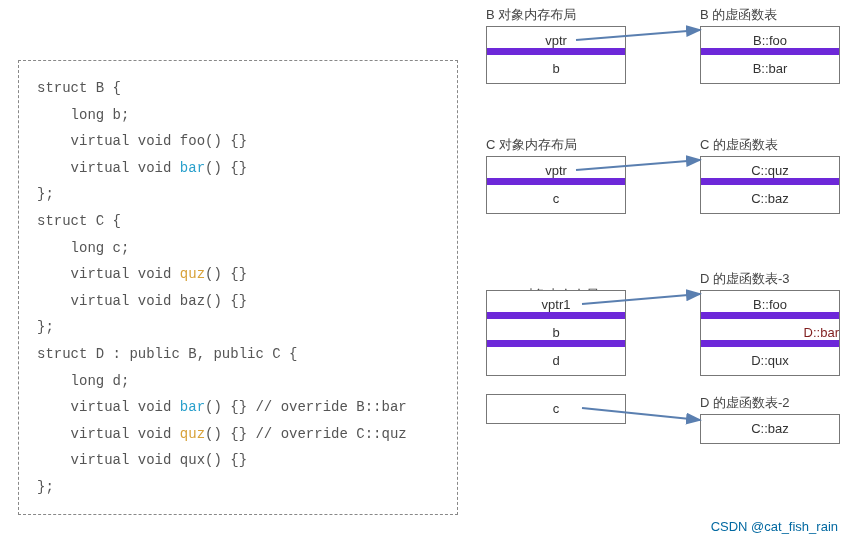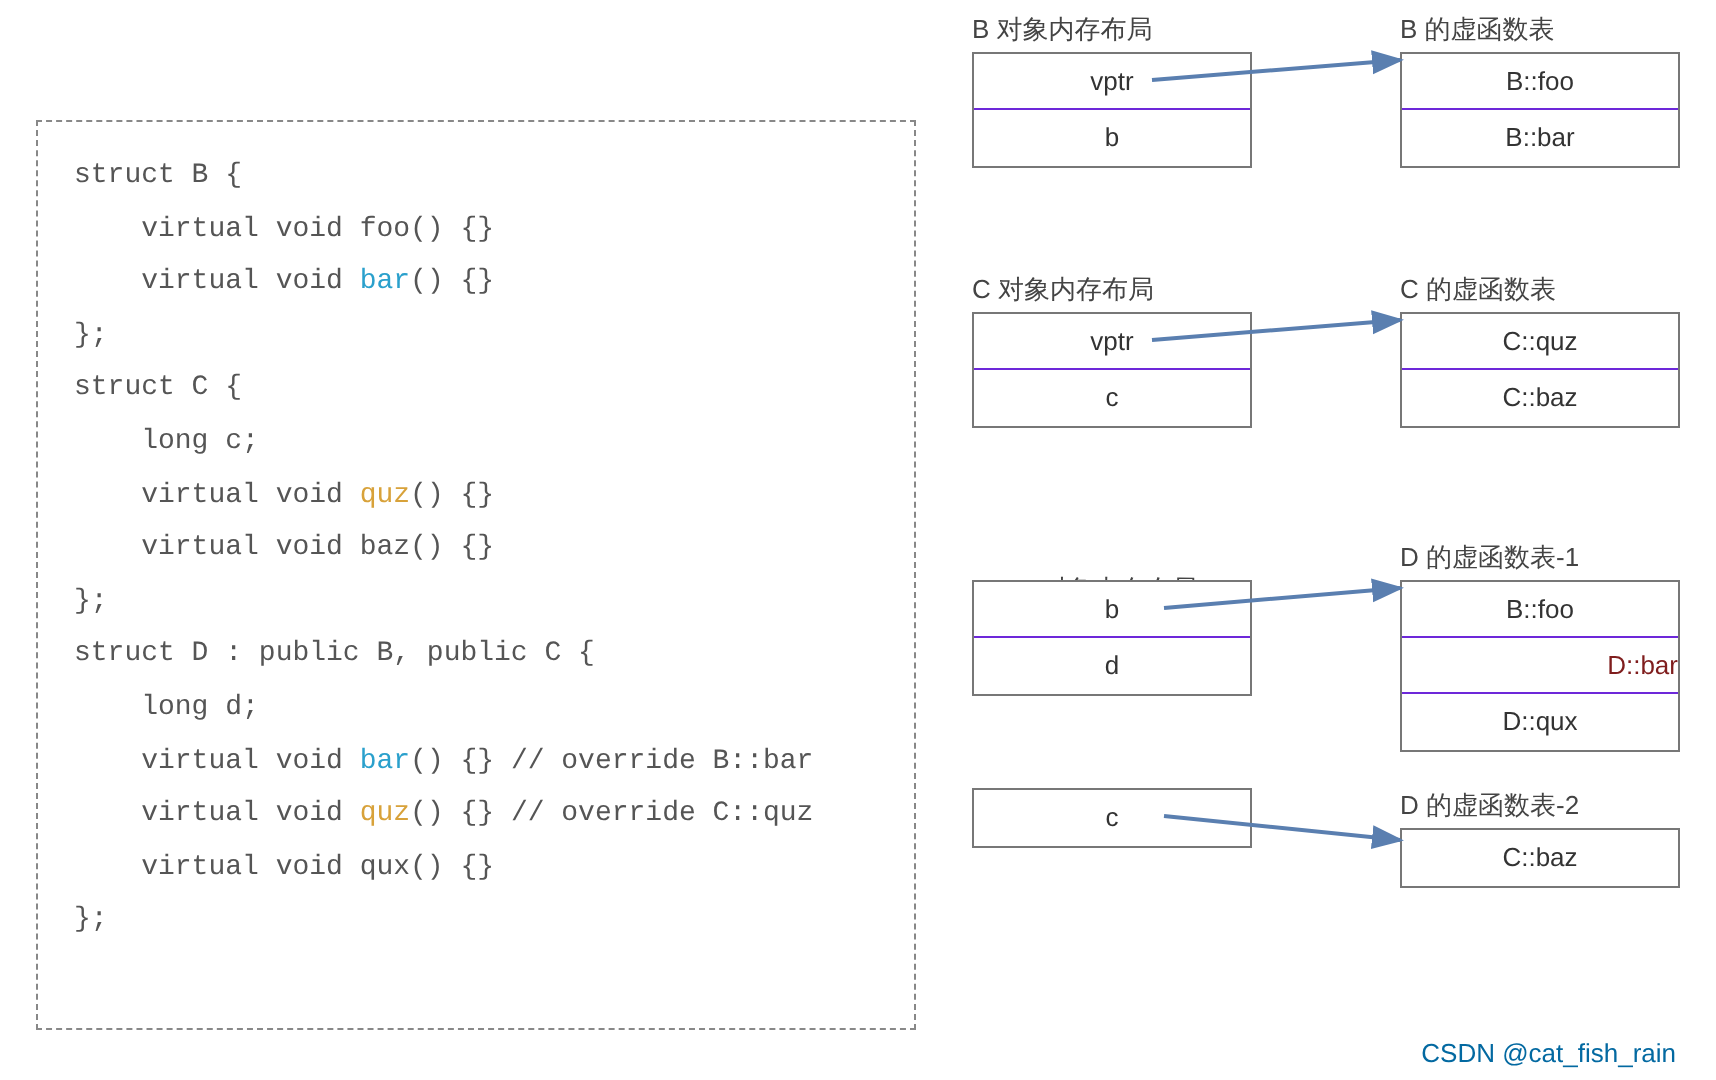--- a/index.html
+++ b/index.html
@@ -34,21 +34,21 @@
     font-size: 13px;
     color: #444;
   }
   .box-stack {
     position: absolute;
     border: 1px solid #777;
   }
   .cell {
     width: 138px;
     height: 28px;
-    border-bottom: 1px solid #6d28d9;
+    border-bottom: 7px solid #6d28d9;
     text-align: center;
     line-height: 28px;
     font-family: sans-serif;
     font-size: 13px;
     color: #333;
     background: #fff;
   }
   .cell:last-child { border-bottom: none; }
   .red { color: #7f1d1d; text-align: right; }
 
@@ -65,20 +65,21 @@
     font-family: sans-serif;
     font-size: 13px;
     color: #0369a1;
   }
 </style>
 </head>
 <body>
 
 <div class="code-box">
   <div class="code-line">struct B {</div>
+  <div class="code-line">    long b;</div>
   <div class="code-line">    virtual void foo() {}</div>
   <div class="code-line"><span>    virtual void </span><span class="kw-bar">bar</span><span>() {}</span></div>
   <div class="code-line">};</div>
   <div class="code-line">struct C {</div>
   <div class="code-line">    long c;</div>
   <div class="code-line"><span>    virtual void </span><span class="kw-quz">quz</span><span>() {}</span></div>
   <div class="code-line">    virtual void baz() {}</div>
   <div class="code-line">};</div>
   <div class="code-line">struct D : public B, public C {</div>
   <div class="code-line">    long d;</div>
@@ -107,28 +108,29 @@
 </div>
 
 <div class="section-label" style="left:700px; top:136px;">C 的虚函数表</div>
 <div class="box-stack" style="left:700px; top:156px;">
   <div class="cell">C::quz</div>
   <div class="cell">C::baz</div>
 </div>
 
 <div class="section-label" style="left:508px; top:270px;margin-top:16px;">D 对象内存布局</div>
 <div class="box-stack" style="left:486px; top:290px;">
+  <div class="cell">vptr1</div>
   <div class="cell">b</div>
   <div class="cell">d</div>
 </div>
 <div class="box-stack" style="left:486px; top:394px;">
   <div class="cell">c</div>
 </div>
 
-<div class="section-label" style="left:700px; top:270px;">D 的虚函数表-1</div>
+<div class="section-label" style="left:700px; top:270px;">D 的虚函数表-3</div>
 <div class="box-stack" style="left:700px; top:290px;">
   <div class="cell">B::foo</div>
   <div class="cell red">D::bar</div>
   <div class="cell">D::qux</div>
 </div>
 
 <div class="section-label" style="left:700px; top:394px;">D 的虚函数表-2</div>
 <div class="box-stack" style="left:700px; top:414px;">
   <div class="cell">C::baz</div>
 </div>

